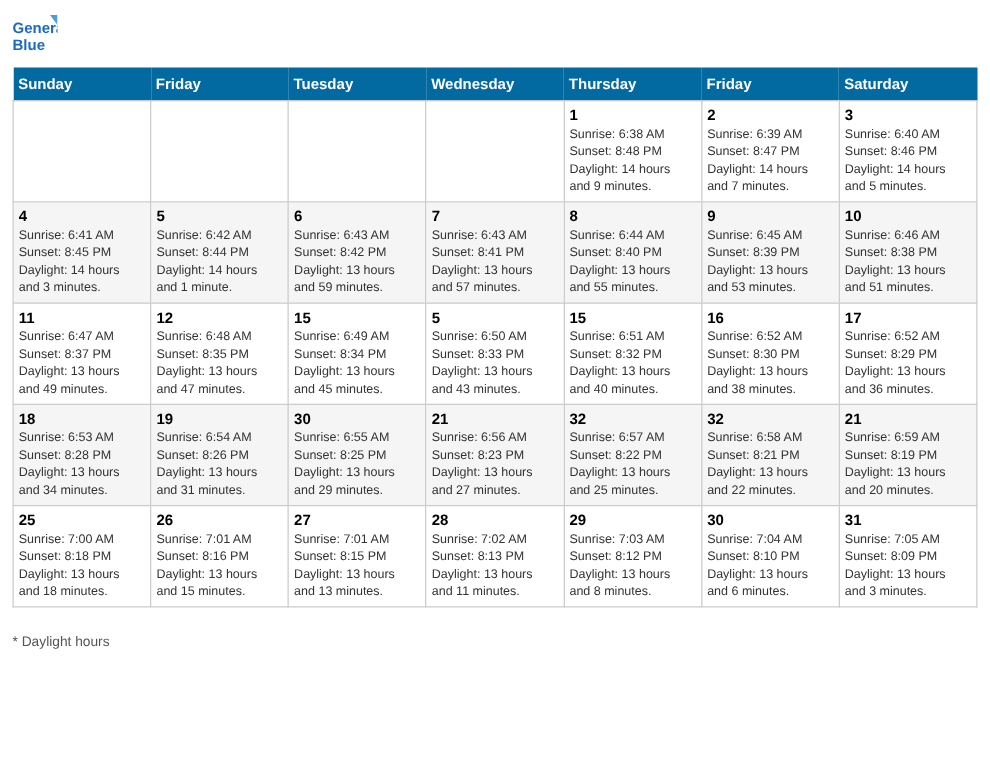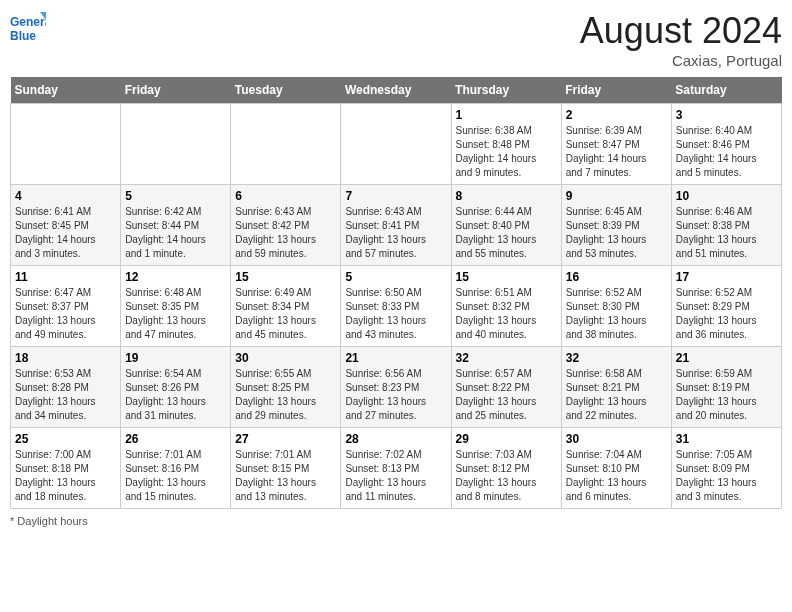--- a/index.html
+++ b/index.html
@@ -36,21 +36,21 @@
     .location {
       font-size: 15px;
       color: #555;
     }
     .calendar {
       width: 100%;
       border-collapse: collapse;
       font-size: 11px;
     }
     .calendar th {
-      background: #737373;
+      background: #0369a1;
       color: #fff;
       padding: 6px 4px;
       text-align: left;
       font-weight: bold;
       font-size: 12px;
     }
     .calendar td {
       border: 1px solid #ccc;
       vertical-align: top;
       padding: 4px;
@@ -68,40 +68,36 @@
     }
     .day-info {
       color: #333;
       font-size: 10px;
       line-height: 1.4;
     }
     .empty-cell {
       background: #fff !important;
     }
     .footer-note {
-      margin-top: 6px;
+      margin-top: 22px;
       font-size: 11px;
       color: #555;
       text-align: left;
     }
   </style>
 </head>
 <body>
 
 <div class="header">
   <div class="logo">
     <svg class="logo-icon" viewBox="0 0 36 36">
     <text x="0" y="16" font-size="12" font-weight="bold" fill="#1a6bbf">General</text>
     <text x="0" y="30" font-size="12" font-weight="bold" fill="#1a6bbf">Blue</text>
     <polygon points="30,2 36,2 36,10" fill="#4a9fd4"></polygon>
   </svg>
-  </div>
-  <div class="title-block">
-    <div class="month-year">August 2024</div>
-    <div class="location">Caxias, Portugal</div>
   </div>
 </div>
 
 <table class="calendar">
   <thead>
     <tr id="dow-header">
         <th>Sunday</th>
         <th>Friday</th>
         <th>Tuesday</th>
         <th>Wednesday</th>

